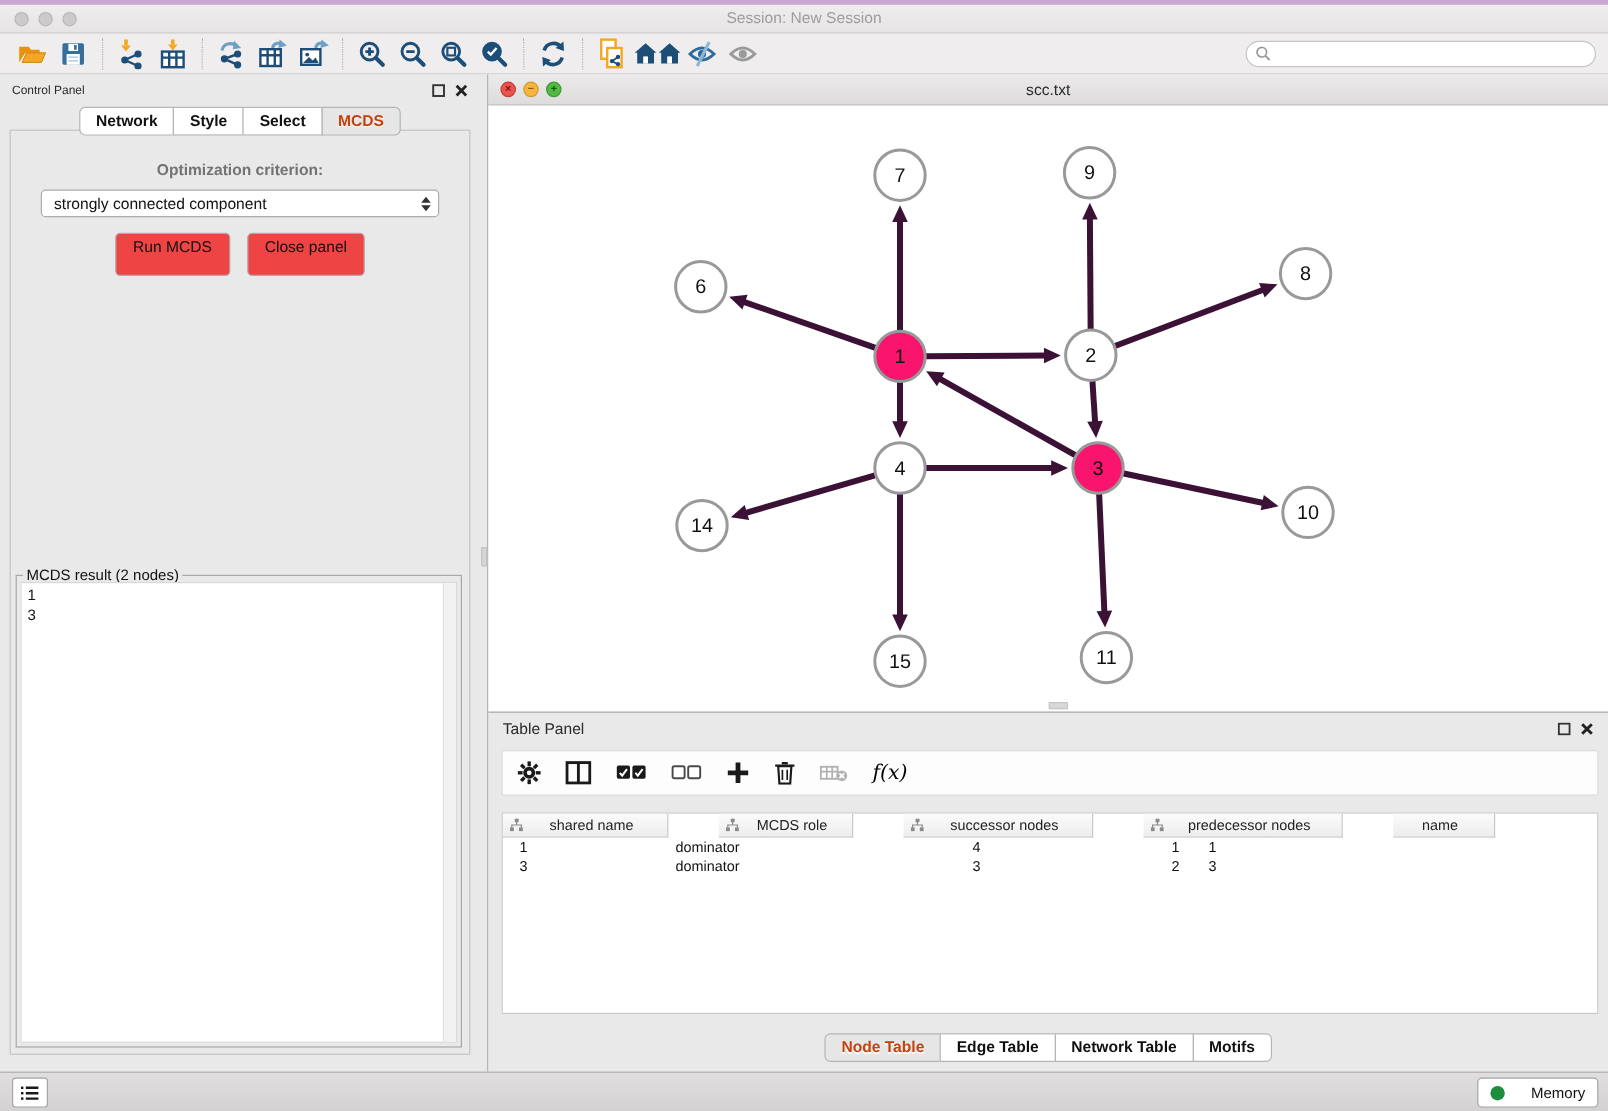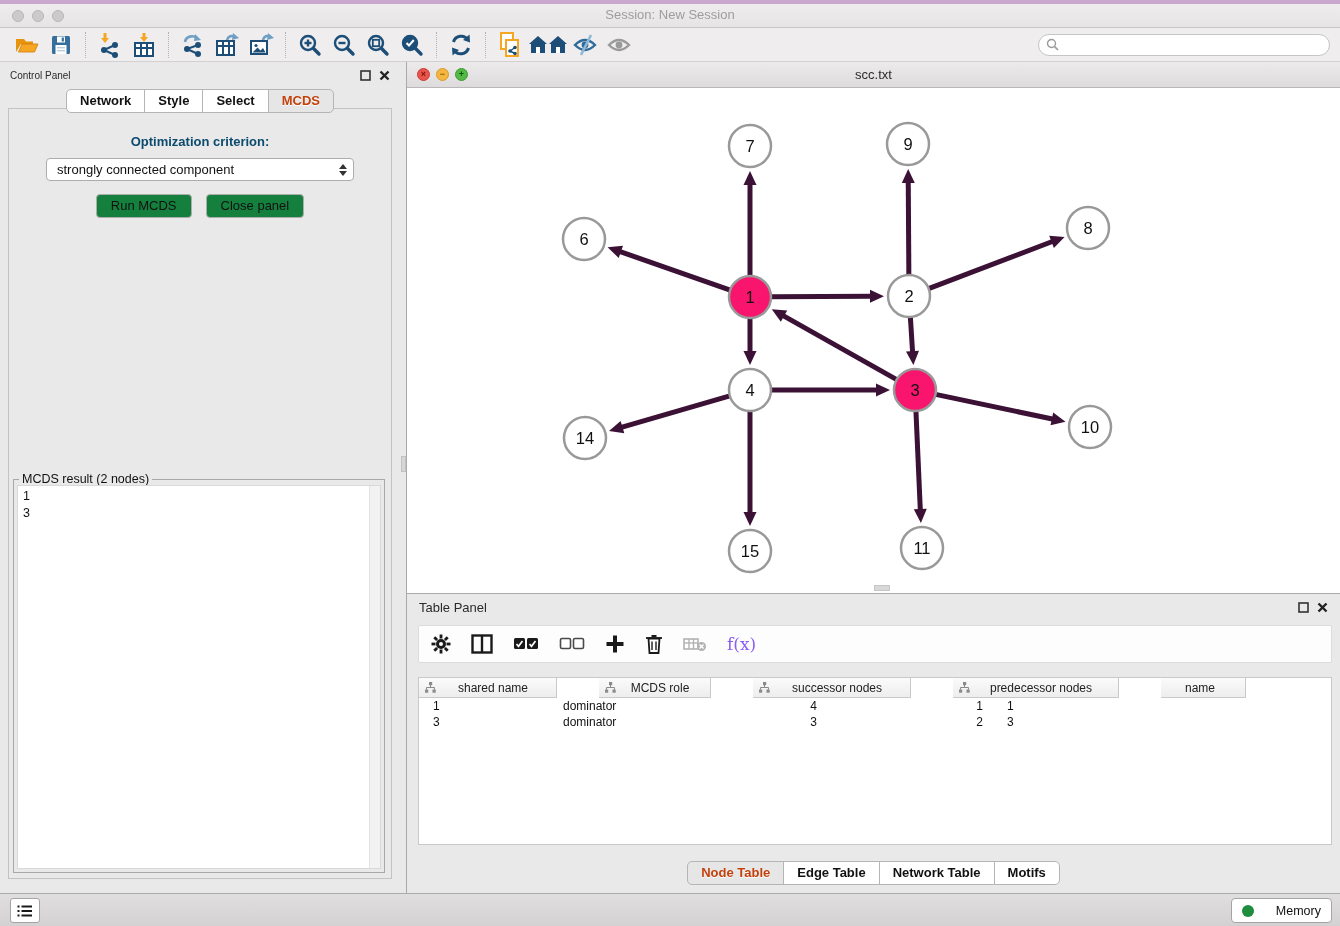--- a/index.html
+++ b/index.html
@@ -34,31 +34,31 @@
   .cp-header { height:27px; display:flex; align-items:center; padding:0 10px; font-size:10px; color:#2B2B2B; }
   .panel-icons { margin-left:auto; display:flex; gap:8px; align-items:center; }
   .cp-tabs { display:flex; justify-content:center; position:relative; z-index:2; }
   .seg-tab { font-size:13px; font-weight:600; color:#111; background:#fff;
     border:1px solid #B5B5B5; padding:3px 13px 4px; margin-left:-1px; cursor:default; }
   .seg-tab:first-child { border-top-left-radius:5px; border-bottom-left-radius:5px; margin-left:0; }
   .seg-tab:last-child { border-top-right-radius:5px; border-bottom-right-radius:5px; }
   .seg-tab.disabled { background:#E6E6E6; color:#c2410c; text-shadow:0 1px 0 #fff; }
   .cp-content { position:absolute; left:8px; right:8px; top:46px; bottom:14px;
     border:1px solid #C3C3C3; background:#E9E9E9; z-index:1; }
-  .crit-label { margin-top:25px; text-align:center; font-size:13px; font-weight:600; color:#0c4a6e; }
-  .crit-select { width:308px; height:23px; margin:9px auto 0; background:#fff;
+  .crit-label { margin-top:25px; text-align:center; font-size:13px; font-weight:600; color:#737373; }
+  .crit-select { width:332px; height:23px; margin:9px auto 0; background:#fff;
     border:1px solid #ADADAD; border-radius:4px; display:flex; align-items:center;
     padding:0 6px 0 10px; font-size:13px; color:#111; }
   .stepper { margin-left:auto; display:flex; flex-direction:column; gap:2px; }
   .stepper i { width:0; height:0; border-left:4px solid transparent; border-right:4px solid transparent; display:block; }
   .stepper .up { border-bottom:5px solid #333; }
   .stepper .dn { border-top:5px solid #333; }
   .btn-row { display:flex; justify-content:center; gap:14px; margin-top:13px; }
-  .mac-btn { background:#15803d; border:1px solid #ACACAC; border-radius:4px;
-    font-size:13px; color:#111; padding:3px 14px 4px; font-family:inherit; }
+  .mac-btn { background:#ef4444; border:1px solid #ACACAC; border-radius:4px;
+    font-size:13px; color:#111; padding:3px 14px 16px; font-family:inherit; }
   .result-group { position:absolute; left:4px; right:6px; top:370px; bottom:5px;
     border:1px solid #A8A8A8; }
   .result-legend { position:absolute; top:-8px; left:5px; background:#E9E9E9;
     padding:0 3px; font-size:12.5px; color:#111; }
   .result-area { position:absolute; left:3px; right:3px; top:5px; bottom:3px; background:#fff;
     border:1px solid #D9D9D9; font-size:12.5px; color:#111; line-height:17px; padding:2px 5px; }
   .result-scroll { position:absolute; top:0; right:0; bottom:0; width:11px;
     background:#F2F2F2; border-left:1px solid #E3E3E3; }
   
   .v-divider { width:7px; flex:0 0 7px; background:#E9E9E9; border-right:1px solid #A9A9A9; position:relative; }
@@ -96,21 +96,21 @@
   
   .statusbar { position:absolute; left:0; bottom:0; width:100%; height:33px;
     background:linear-gradient(#E0DEDF,#D3D1D2); border-top:1px solid #ABABAB; }
   .list-btn { position:absolute; left:10px; top:4px; width:30px; height:25px; background:#fff;
     border:1px solid #A5A5A5; border-radius:3px; display:flex; align-items:center; justify-content:center; }
   .memory-btn { position:absolute; right:8px; top:4px; height:25px; background:#fff;
     border:1px solid #A5A5A5; border-radius:4px; display:flex; align-items:center; gap:22px; padding:0 10px; }
   .memory-dot { width:12px; height:12px; border-radius:50%; background:#1E8E3E; }
   .memory-label { font-size:12.5px; color:#111; }
   svg text { font-family:"Liberation Sans", sans-serif; }
-  .fx-label { font-family:"DejaVu Serif", serif; font-size:17px; color:#8b5cf6; }
+  .fx-label { font-family:"DejaVu Serif", serif; font-style:italic; font-size:17px; color:#000000; }
 </style>
 </head>
 <body>
 
 <div class="app">
 
   <div class="titlebar">
     <div class="purple-strip"></div>
     <div class="traffic">
       <span class="dot"></span>

